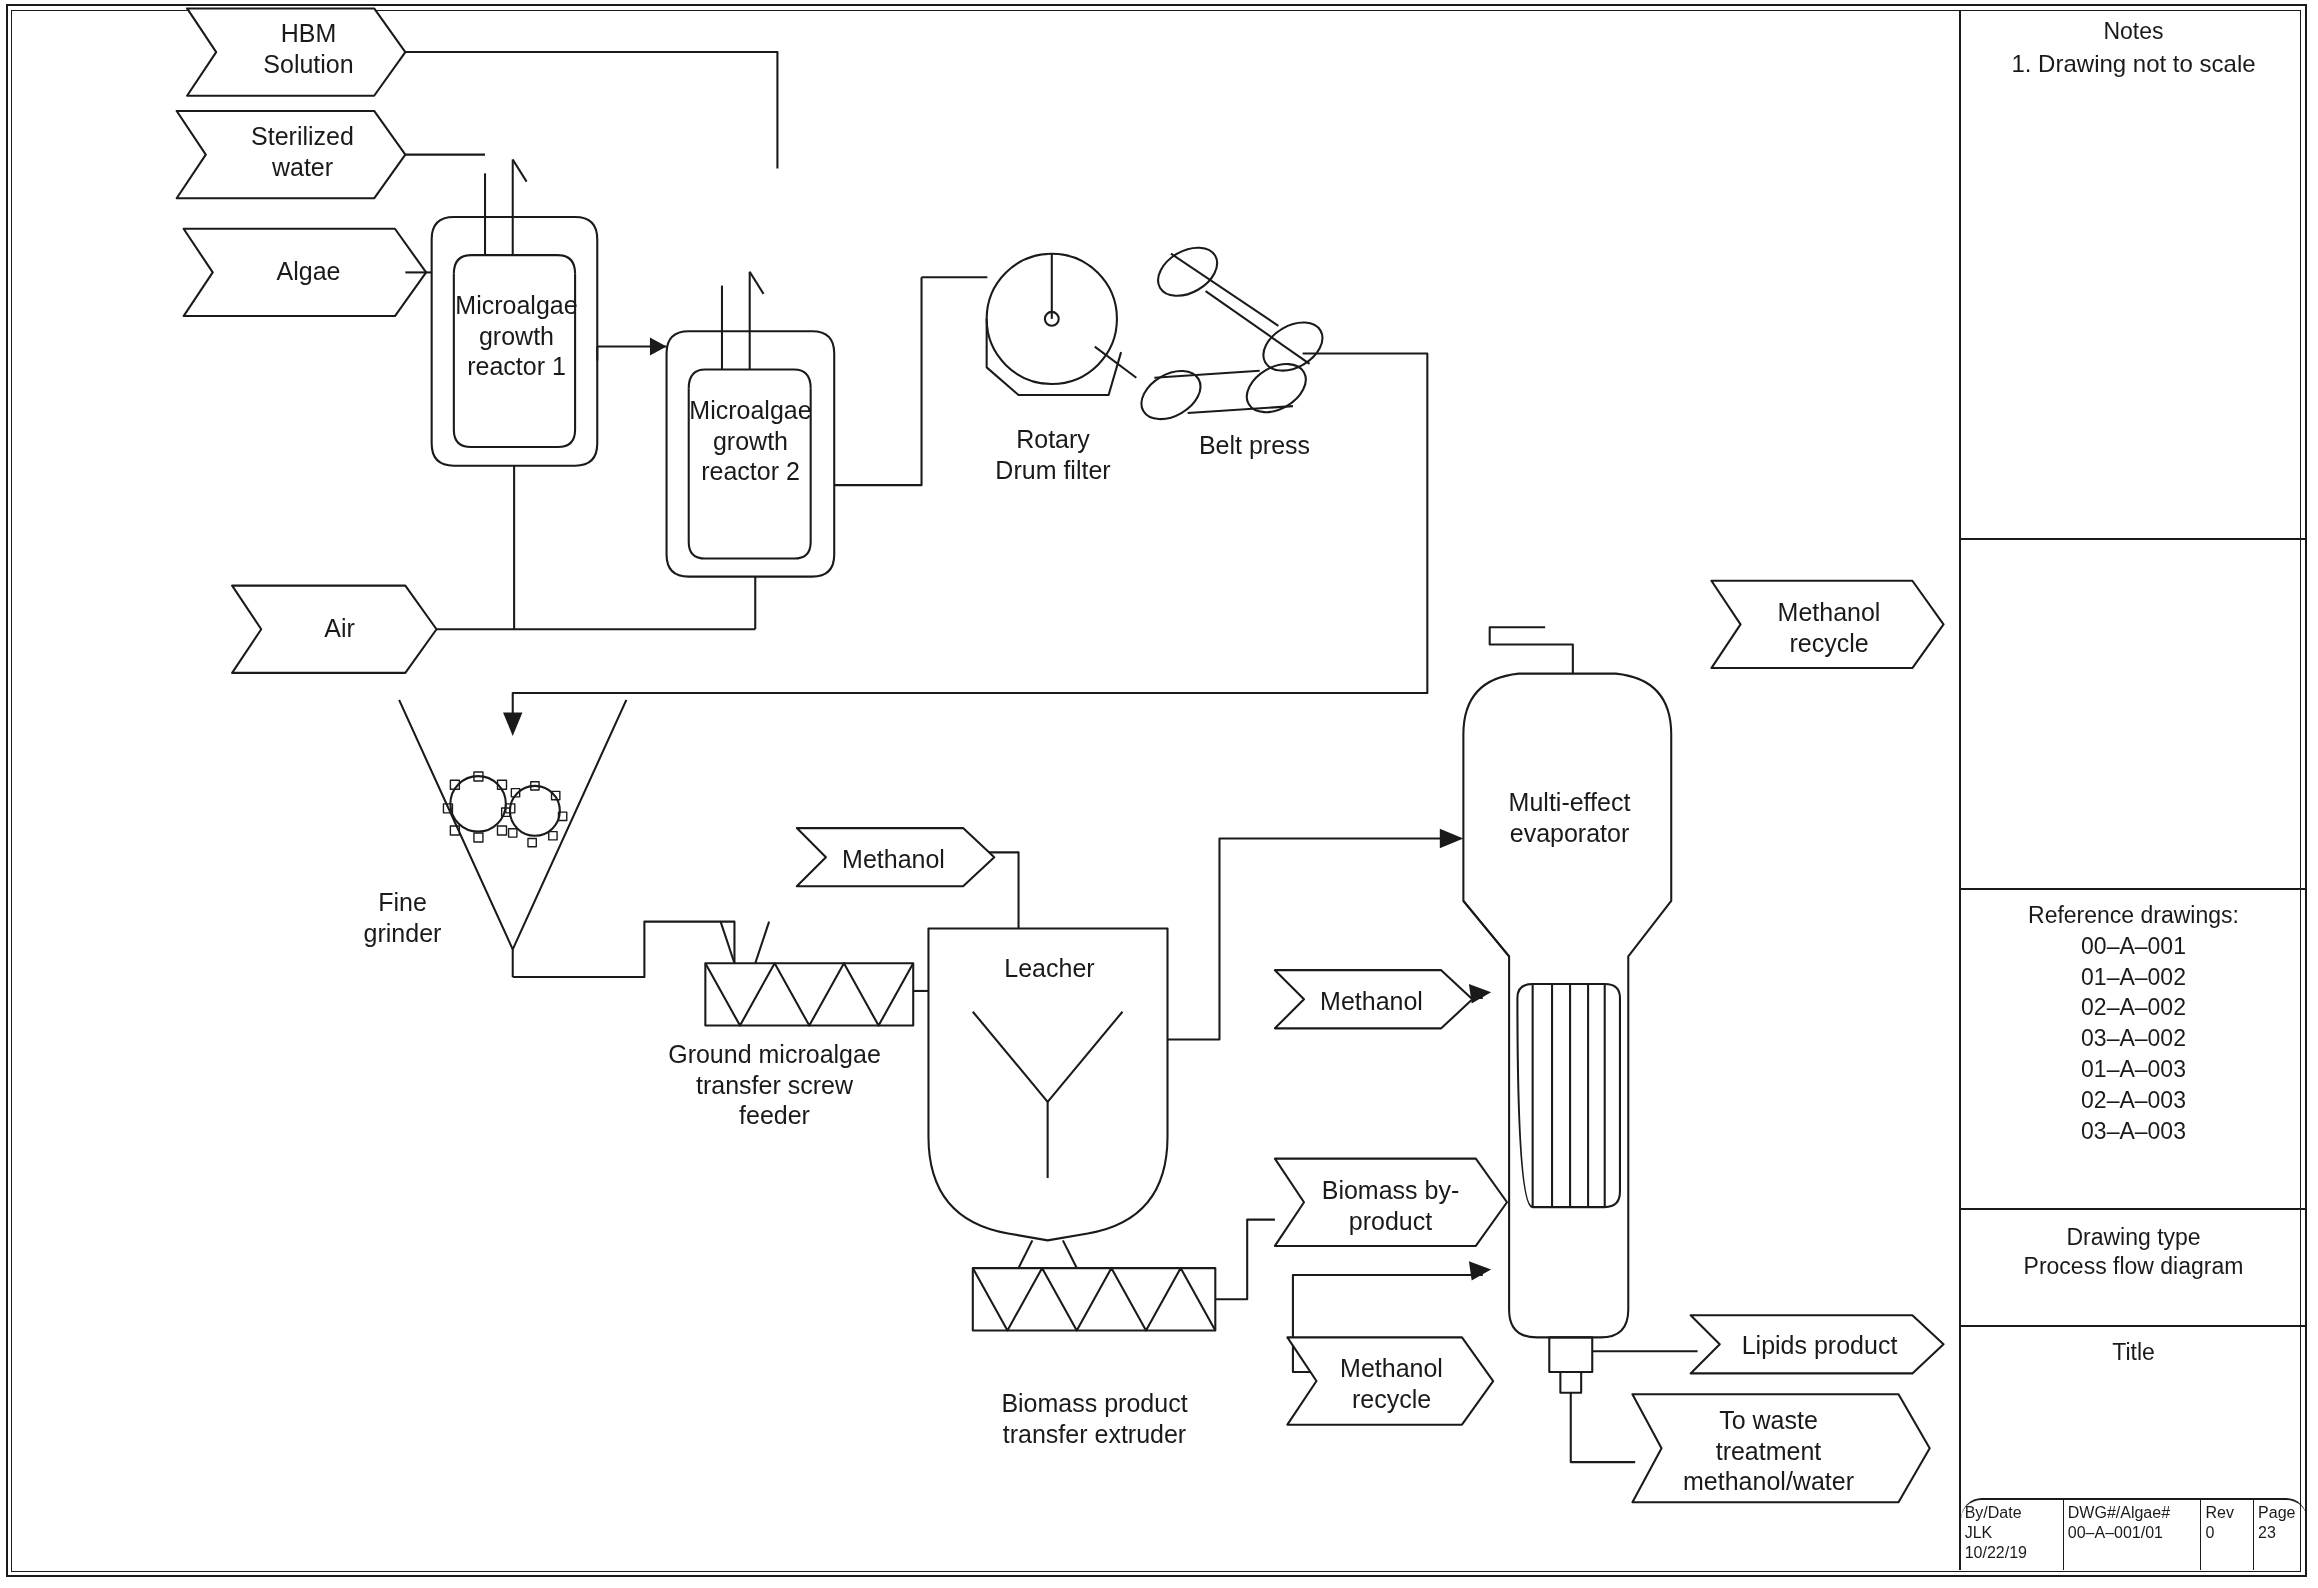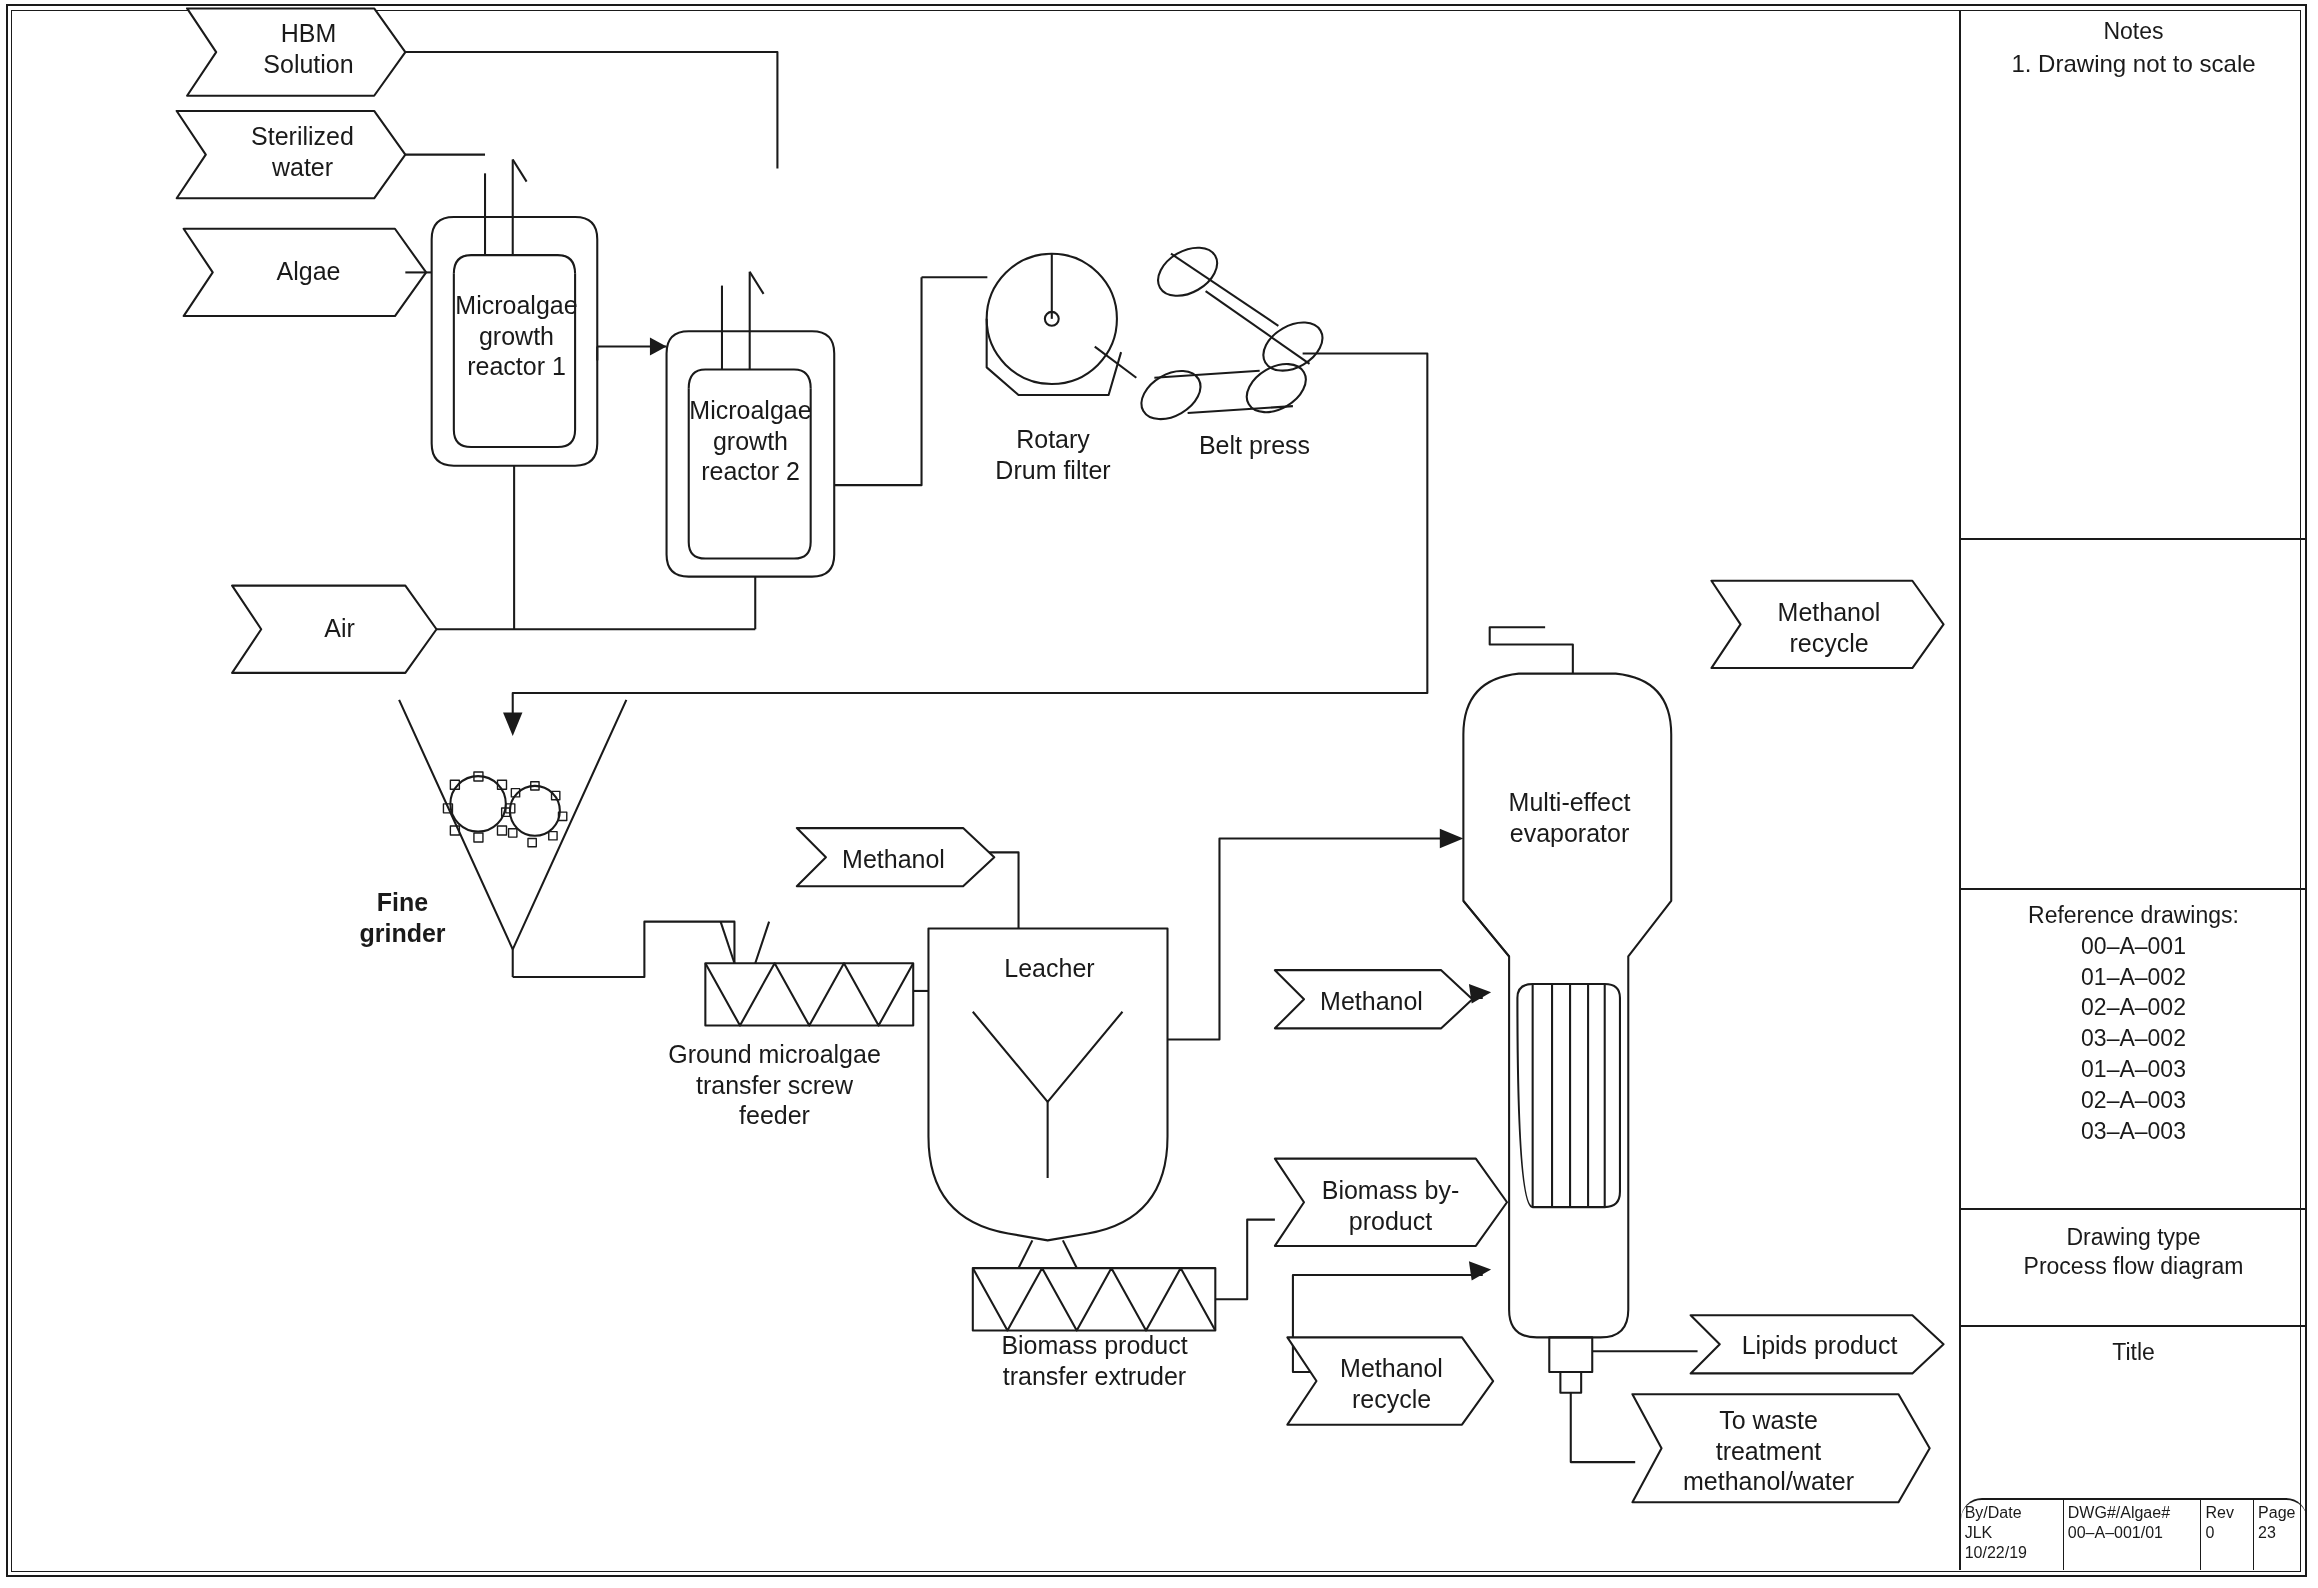--- a/index.html
+++ b/index.html
@@ -281,24 +281,24 @@
     <div class="lbl" style="left:229px; top:18px; width:159px;">HBM<br>Solution</div>
     <div class="lbl" style="left:216px; top:121px; width:173px;">Sterilized<br>water</div>
     <div class="lbl" style="left:229px; top:256px; width:159px;">Algae</div>
     <div class="lbl" style="left:277px; top:613px; width:125px;">Air</div>
 
     <div class="lbl" style="left:430px; top:290px; width:173px;">Microalgae<br>growth<br>reactor 1</div>
     <div class="lbl" style="left:664px; top:395px; width:173px;">Microalgae<br>growth<br>reactor 2</div>
     <div class="lbl" style="left:963px; top:405px; width:180px;margin-top:19px;">Rotary<br>Drum filter</div>
     <div class="lbl" style="left:1168px; top:430px; width:173px;">Belt press</div>
 
-    <div class="lbl" style="left:333px; top:887px; width:139px;font-weight:bold;">Fine<br>grinder</div>
+    <div class="lbl" style="left:333px; top:887px; width:139px;">Fine<br>grinder</div>
     <div class="lbl" style="left:636px; top:1039px; width:277px;">Ground microalgae<br>transfer screw<br>feeder</div>
     <div class="lbl" style="left:956px; top:953px; width:187px;">Leacher</div>
-    <div class="lbl" style="left:949px; top:1330px; width:291px;text-align:center;">Biomass product<br>transfer extruder</div>
+    <div class="lbl" style="left:949px; top:1388px; width:291px;text-align:center;">Biomass product<br>transfer extruder</div>
     <div class="lbl" style="left:1476px; top:787px; width:187px;">Multi-effect<br>evaporator</div>
 
     <div class="lbl" style="left:1732px; top:597px; width:194px;">Methanol<br>recycle</div>
     <div class="lbl" style="left:814px; top:844px; width:159px;">Methanol</div>
     <div class="lbl" style="left:1292px; top:986px; width:159px;">Methanol</div>
     <div class="lbl" style="left:1290px; top:1175px; width:201px;">Biomass by-<br>product</div>
     <div class="lbl" style="left:1303px; top:1353px; width:177px;">Methanol<br>recycle</div>
     <div class="lbl" style="left:1712px; top:1330px; width:215px;">Lipids product</div>
     <div class="lbl" style="left:1644px; top:1405px; width:249px;">To waste<br>treatment<br>methanol/water</div>
   </div>

